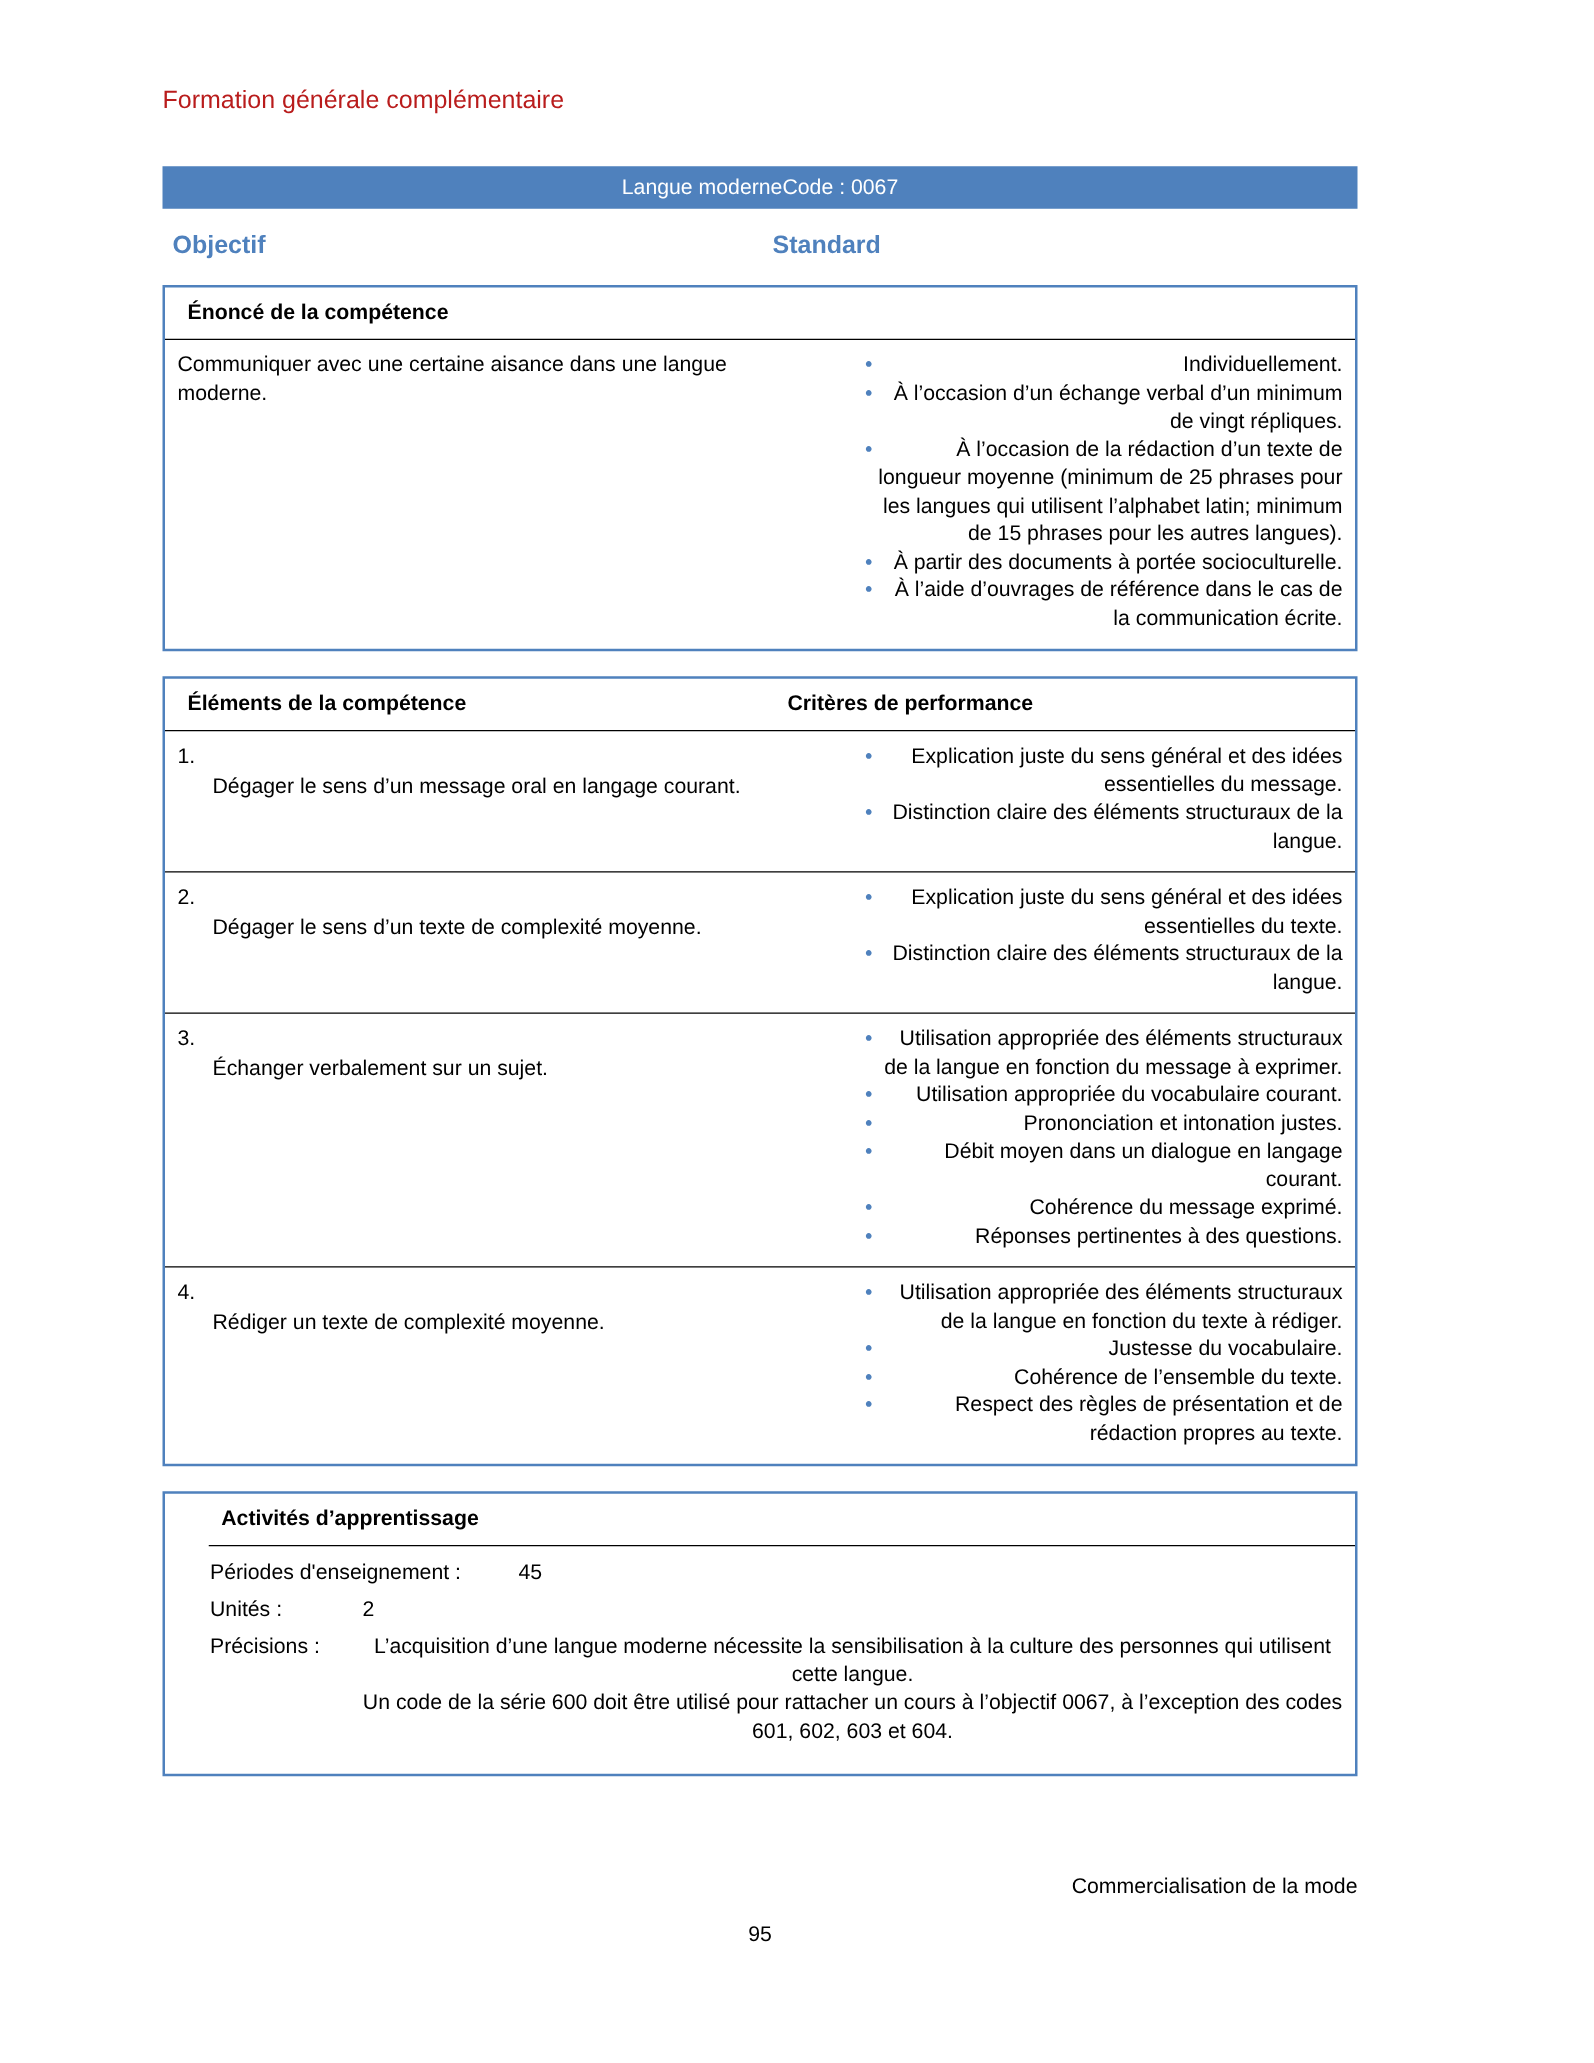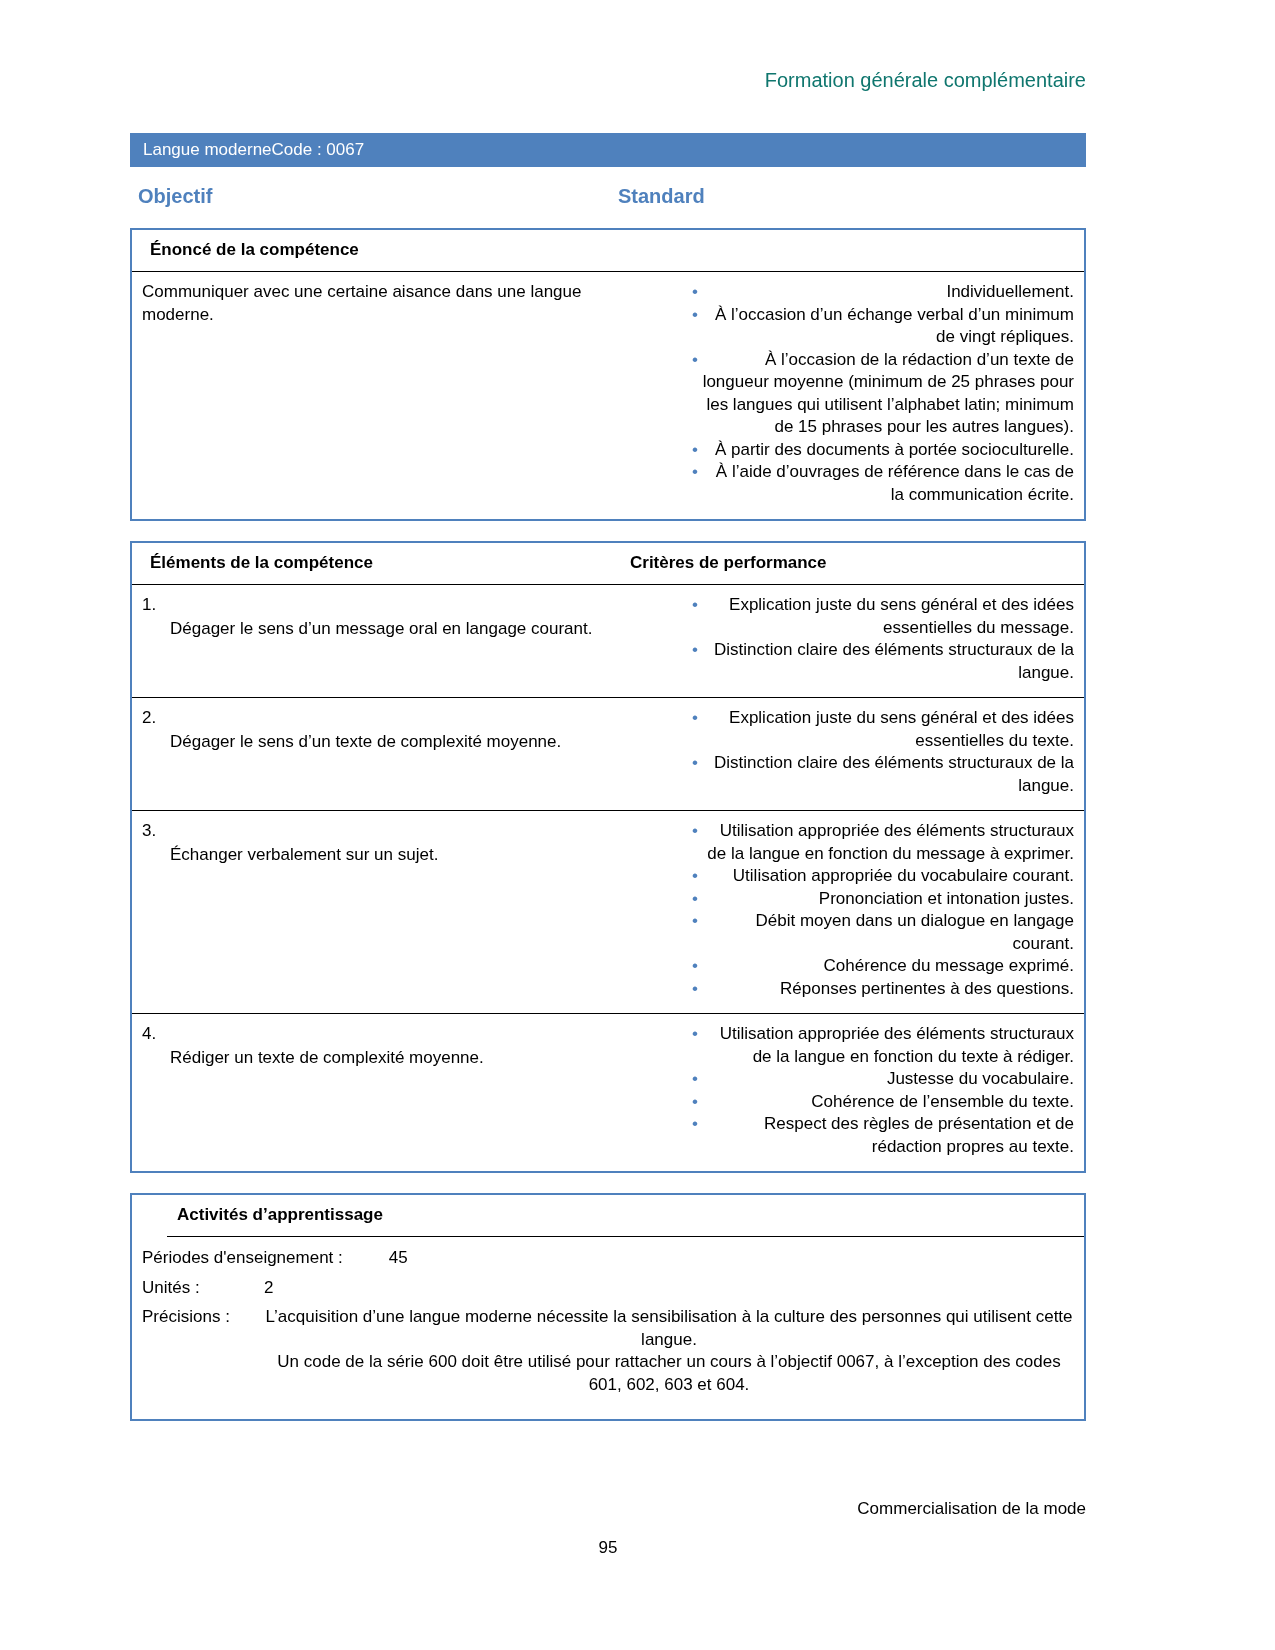--- a/index.html
+++ b/index.html
@@ -5,27 +5,27 @@
   * { margin:0; padding:0; box-sizing:border-box; }
   html,body { background:#ffffff; }
   body {
     width:1275px; height:1650px;
     font-family:"Liberation Sans", sans-serif;
     color:#000; position:relative; overflow:hidden;
   }
   .content { margin-left:130px; width:956px; }
 
   .top-title {
-    padding-top:68px; text-align:right;
-    font-size:20px; line-height:24px; color:#0f766e;
+    padding-top:68px; 
+    font-size:20px; line-height:24px; color:#b91c1c;
   }
 
   .band {
     margin-top:41px; height:34px; background:#4F81BD; color:#fff;
-    display:flex; justify-content:flex-start; align-items:center;
+    display:flex; justify-content:center; align-items:center;
     padding:0 13px; font-size:17px;
   }
 
   .obj-std {
     margin-top:18px; display:grid; grid-template-columns:480px 1fr;
     font-size:20px; font-weight:bold; color:#4F81BD; padding-left:8px;
   }
 
   .tbl { border:2px solid #4F81BD; margin-top:20px; background:#fff; }
   .thead {
@@ -46,21 +46,21 @@
   .bdot { flex:0 0 32px; padding-left:9px; color:#4F81BD; }
   .bdot::before { content:"•"; }
   .btext { flex:1; }
 
   .t3 .t3head {
     font-weight:bold; font-size:17px; padding:9px 10px 10px;
     border-bottom:1px solid #000; line-height:22px;margin-left:35px;
   }
   .t3 .t3body { padding:10px 10px 16px; font-size:17px; line-height:22.5px; }
   .arow { display:flex; margin-bottom:7px; }
-  .alabel { flex:0 0 auto; }
+  .alabel { flex:0 0 auto;margin-left:26px; }
   .w122 { flex:0 0 122px; }
   .gap46 { margin-left:46px; }
   .pval { flex:1; }
   .pval .para { margin:0;text-align:center; }
 
   .footer-right {
     margin-top:77px; text-align:right; font-size:17px; line-height:22px;
   }
   .page-num { margin-top:17px; text-align:center; font-size:17px; line-height:22px; }
 </style>

